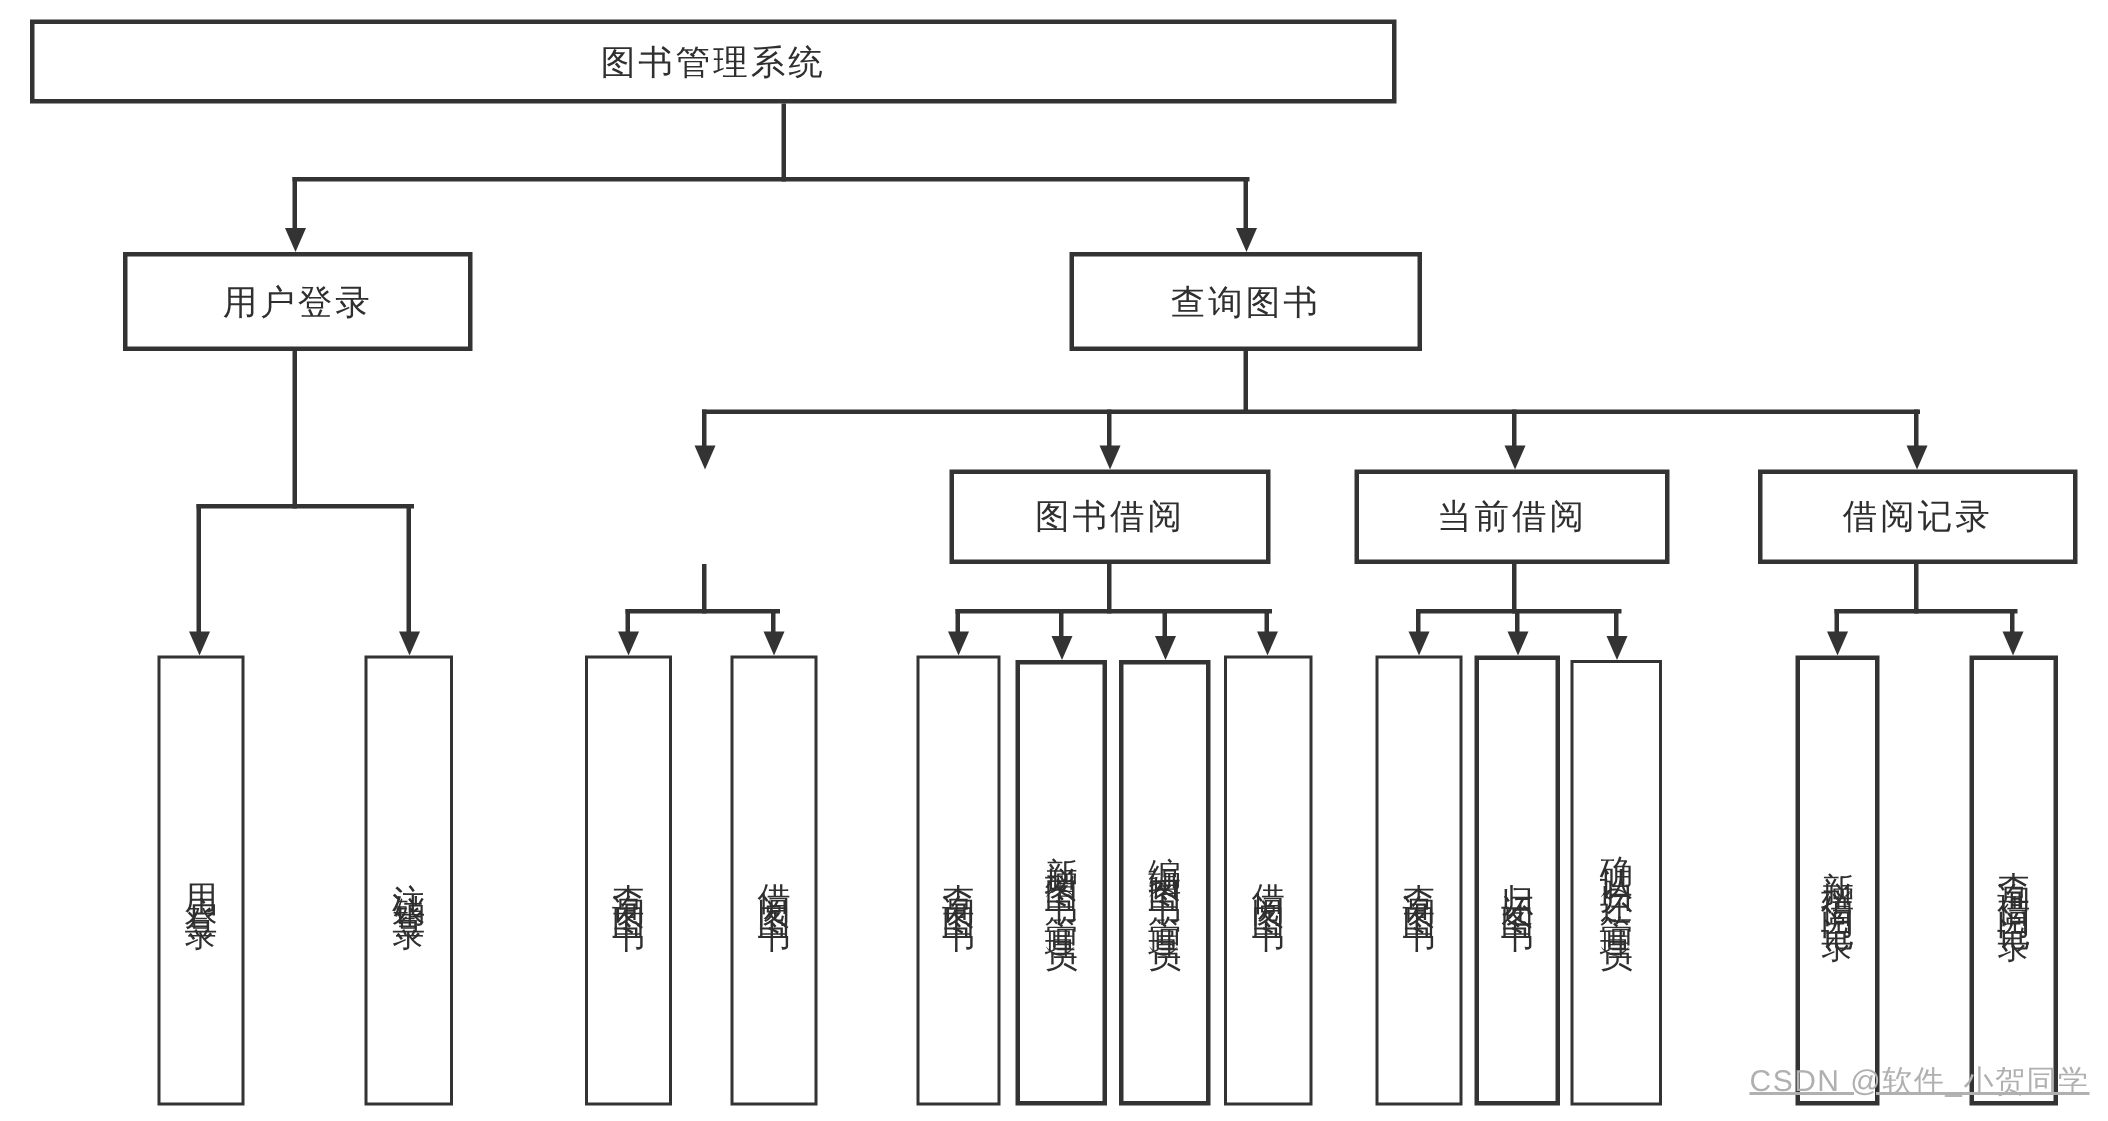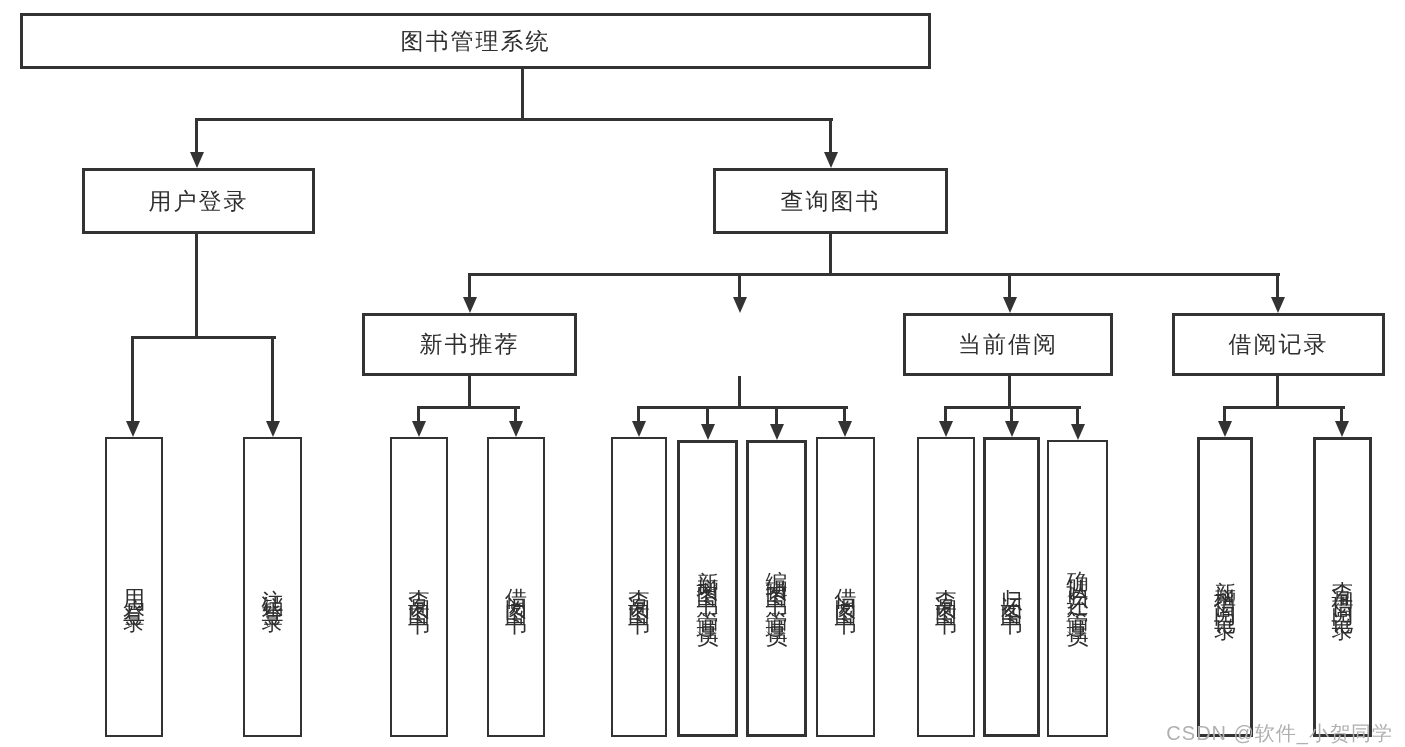--- a/index.html
+++ b/index.html
@@ -56,26 +56,27 @@
     writing-mode: vertical-rl;
     text-orientation: mixed;
     font-size: 22px;
     letter-spacing: 8px;
     color: #2f2f2f;
     white-space: nowrap;
   }
   .watermark {
     position: absolute;
     right: 12px;
-    bottom: 0;
+    bottom: 13px;
     font-size: 20px;
     color: #b0b0b0;
     letter-spacing: 1px;
     z-index: 5;
     white-space: nowrap;
+    text-decoration: underline;
   }
 </style>
 </head>
 <body>
 
 <div class="stage">
 
   <div class="vl" style="left:521px;top:68px;height:53px"></div>
   <div class="hl" style="left:195px;top:118px;width:638px"></div>
   <div class="vl" style="left:195px;top:118px;height:38px"></div>
@@ -139,22 +140,22 @@
     <span>图书管理系统</span>
   </div>
 
   <div class="hbox" style="left:82px;top:168px;width:233px;height:66px">
     <span>用户登录</span>
   </div>
   <div class="hbox" style="left:713px;top:168px;width:235px;height:66px">
     <span>查询图书</span>
   </div>
 
-  <div class="hbox" style="left:362px;top:313px;width:215px;height:63px">
-    <span>新书推荐</span>
+  <div class="hbox" style="left:633px;top:313px;width:214px;height:63px">
+    <span>图书借阅</span>
   </div>
   <div class="hbox" style="left:903px;top:313px;width:210px;height:63px">
     <span>当前借阅</span>
   </div>
   <div class="hbox" style="left:1172px;top:313px;width:213px;height:63px">
     <span>借阅记录</span>
   </div>
 
   <div class="vbox" style="left:105px;top:437px;width:58px;height:300px">
     <span class="vt">用户登录</span>

